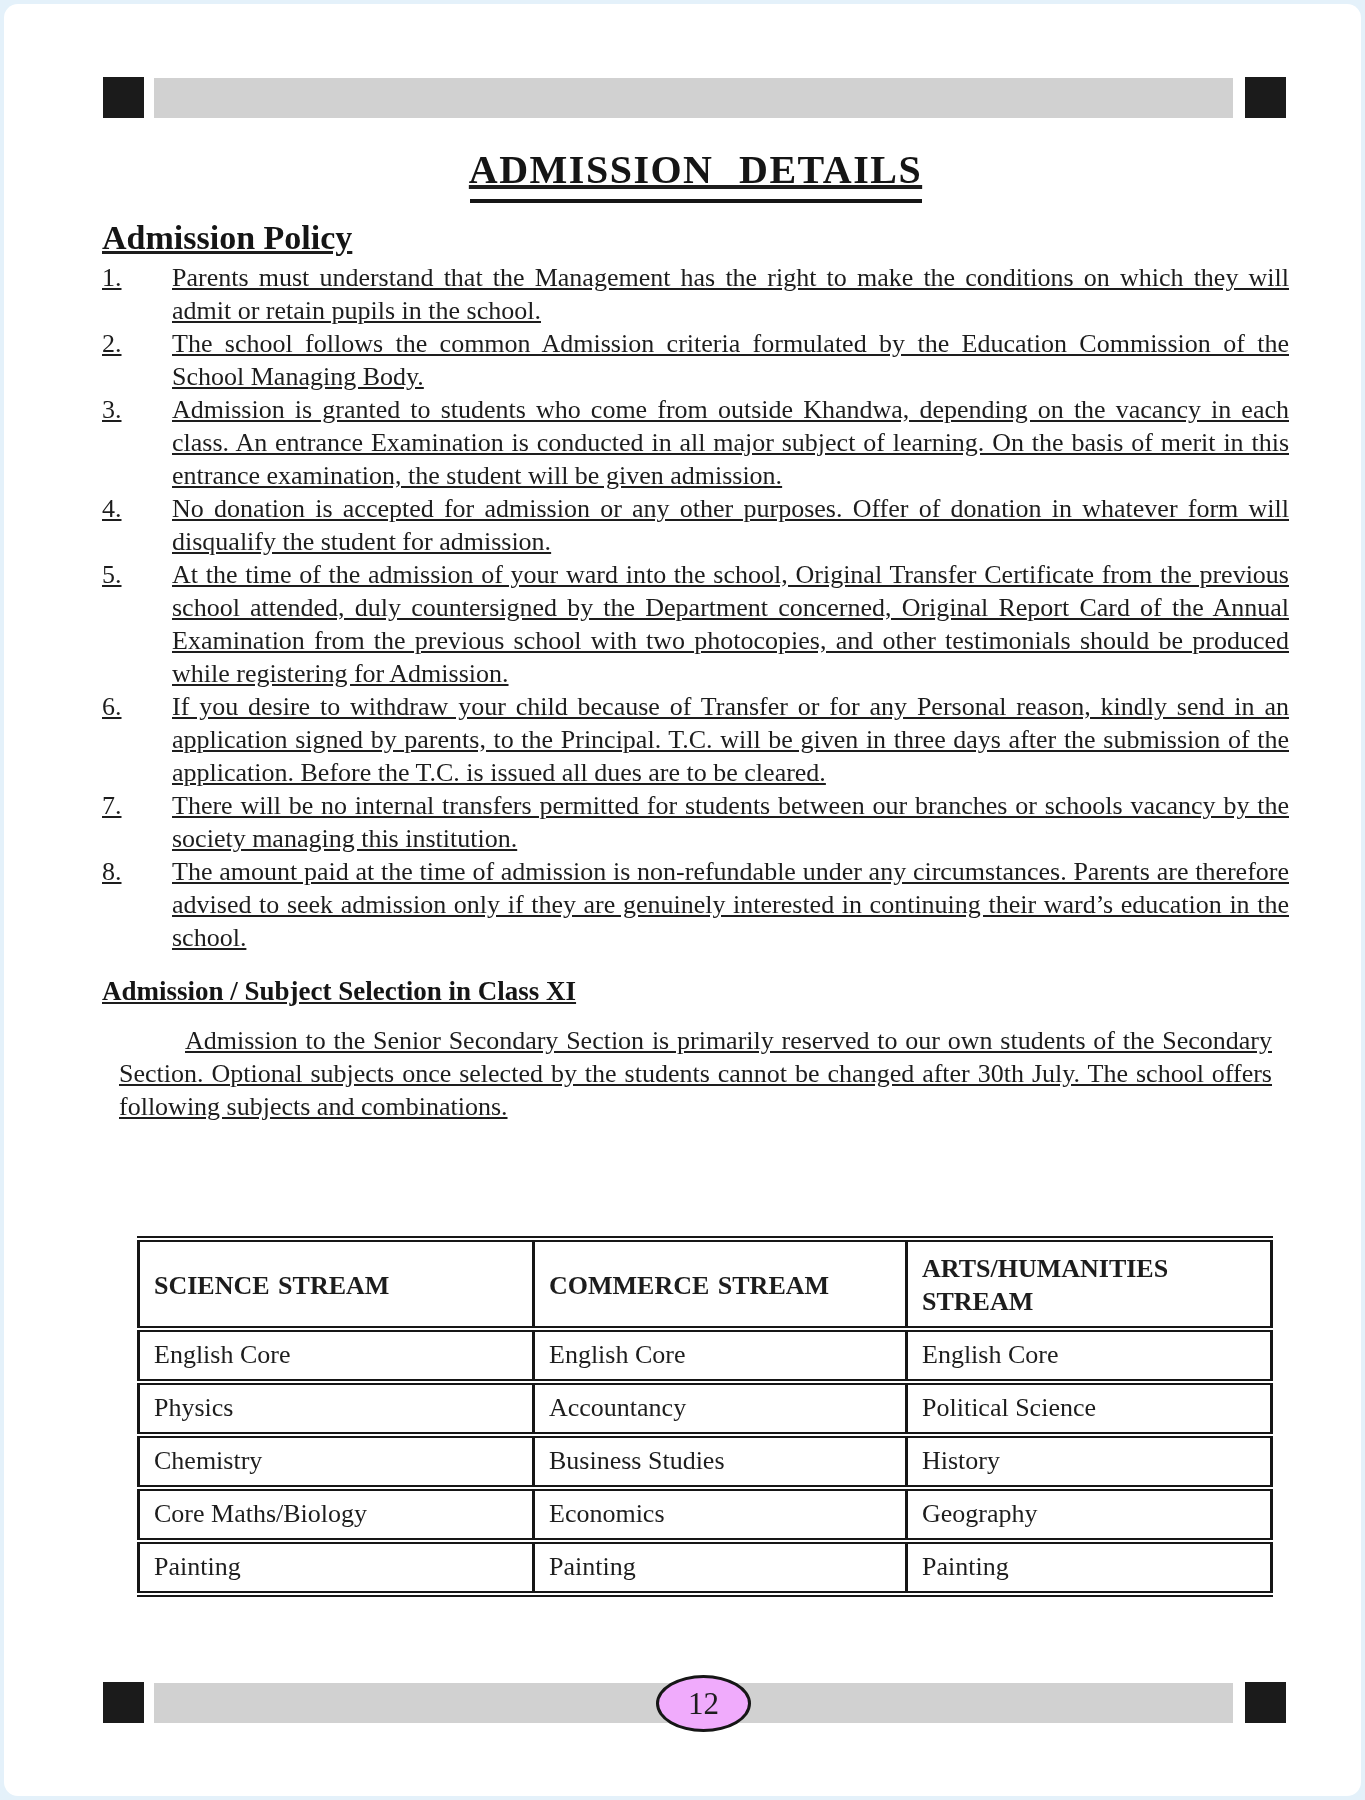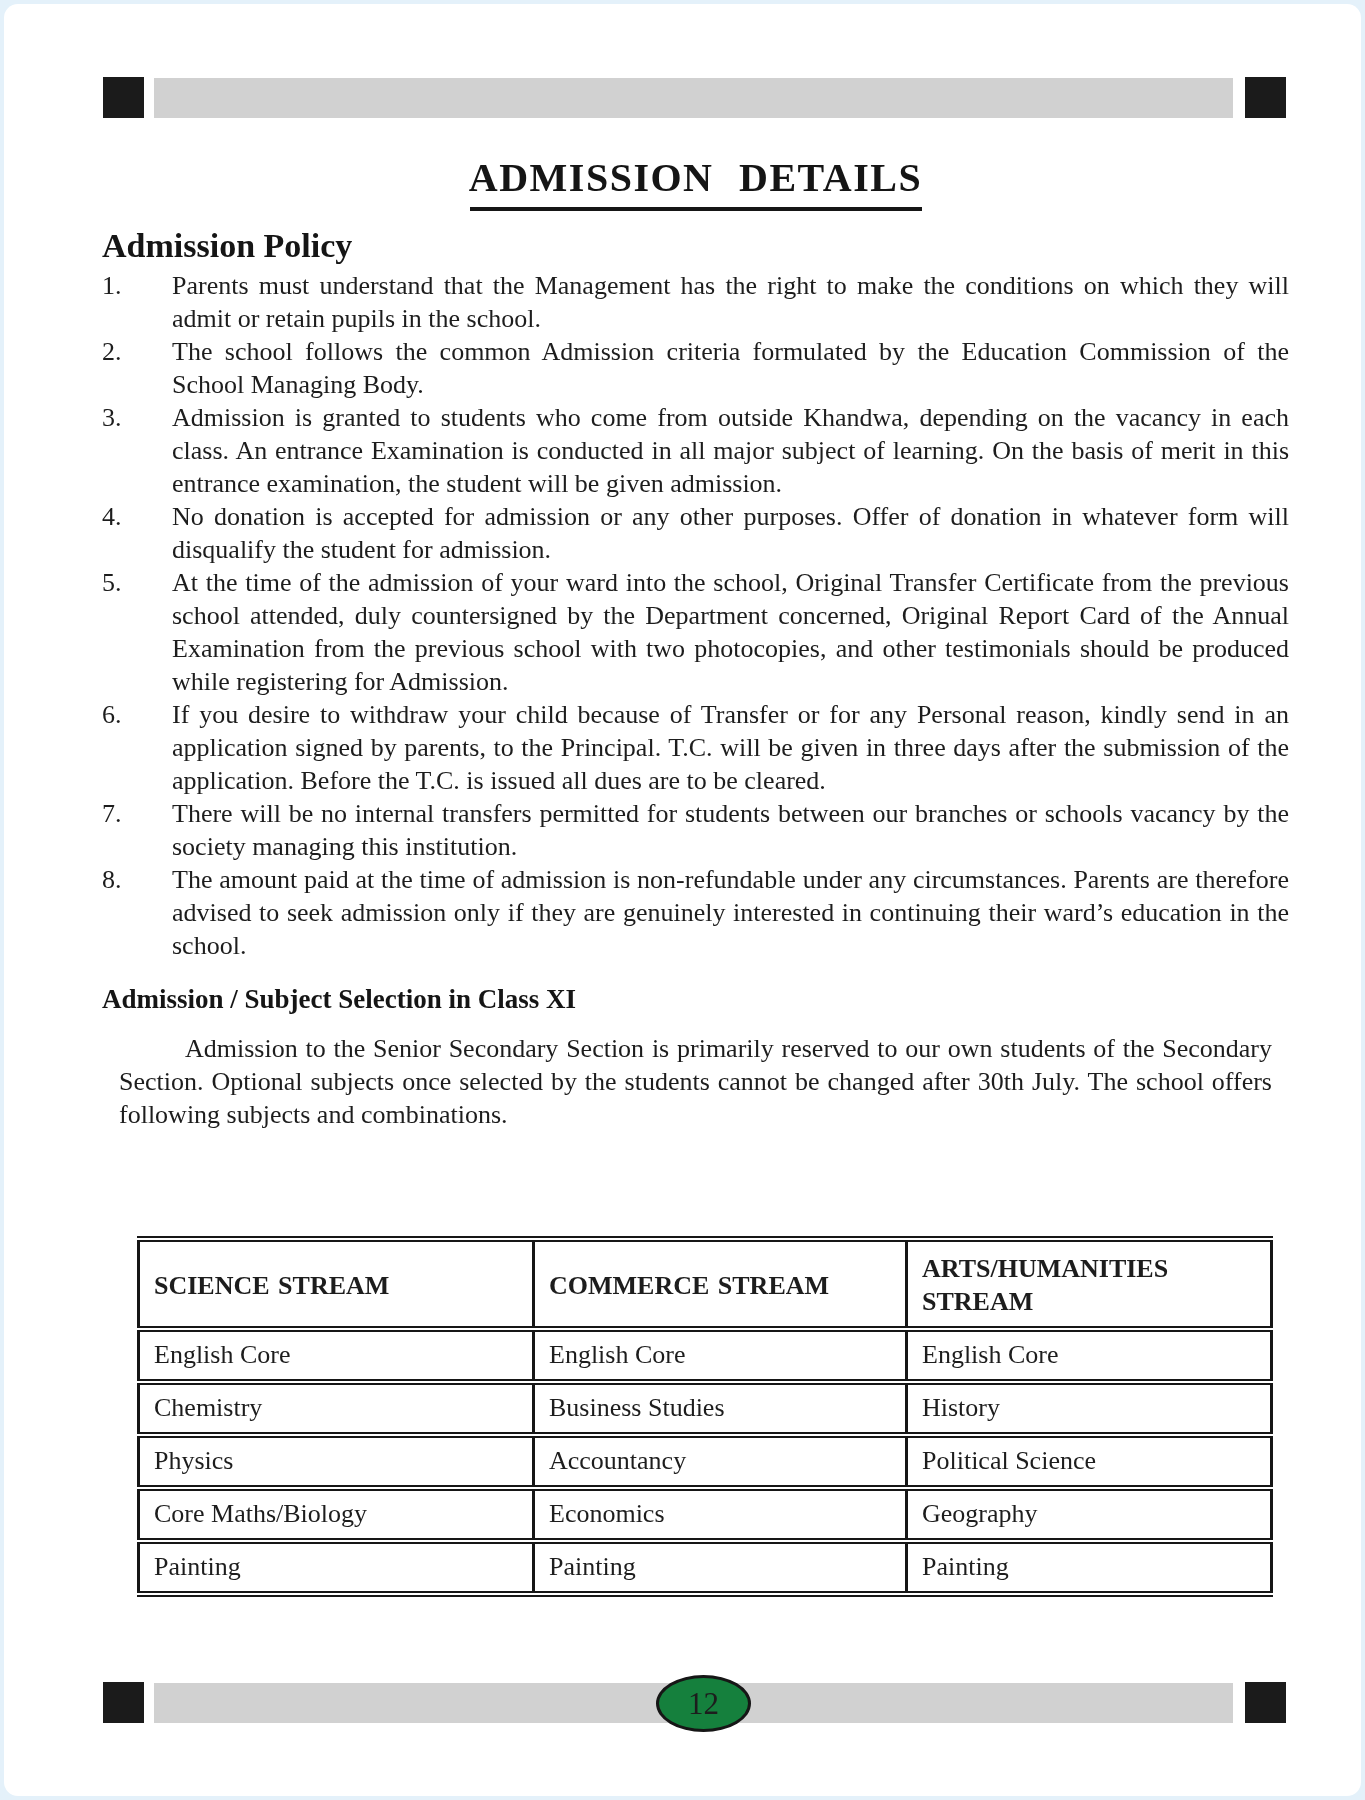--- a/index.html
+++ b/index.html
@@ -17,21 +17,21 @@
   
   .bar-row{
     position:absolute;left:99px;width:1183px;height:41px;
     display:flex;align-items:center;
   }
   .bar-row.top{top:73px;}
   .bar-row.bottom{top:1678px;}
   .black-square{width:41px;height:41px;background:#1b1b1b;flex:0 0 auto;}
   .gray-bar{flex:1 1 auto;height:40px;background:#d1d1d1;margin-left:10px;margin-right:12px;}
   
-  .content{position:absolute;left:98px;top:154px;width:1187px;}
+  .content{position:absolute;left:98px;top:146px;width:1187px;text-decoration:underline;}
   .doc-title{
     text-align:center;font-size:40px;font-weight:700;letter-spacing:1.5px;
     word-spacing:14px;line-height:1;margin:0;color:#151515;
   }
   .title-underline{height:4px;background:#161616;width:452px;margin:9px auto 0 auto;}
   .sec-head{font-size:34px;font-weight:700;margin:16px 0 4px 0;color:#151515;}
   .policy-list{margin:0;padding:0;list-style:none;}
   .policy-item{display:flex;font-size:26px;line-height:33px;}
   .policy-num{flex:0 0 70px;}
   .policy-text{flex:1 1 auto;text-align:justify;}
@@ -50,21 +50,21 @@
     border-bottom:6px double #161616;vertical-align:middle;
     white-space:pre-line;line-height:33px;overflow:hidden;
   }
   .streams th{font-weight:700;padding-top:10px;word-spacing:2px;}
   .streams{border-left:3px solid #161616;border-right:3px solid #161616;
     border-top:6px double #161616;border-bottom:6px double #161616;}
   .streams .c2,.streams .c3{border-left:3px solid #161616;}
   
   .page-badge{
     position:absolute;left:652px;top:1671px;width:89px;height:51px;
-    background:#15803d;border:3px solid #161616;border-radius:50%;
+    background:#f0abfc;border:3px solid #161616;border-radius:50%;
     display:flex;align-items:center;justify-content:center;
     font-size:31px;z-index:2;
   }
 </style>
 </head>
 <body>
 
 <div class="page">
 
   <div class="bar-row top">
@@ -131,28 +131,28 @@
         <th class="c3">ARTS/HUMANITIES STREAM</th>
       </tr>
     </thead>
     <tbody>
       <tr>
         <td class="c1">English Core</td>
         <td class="c2">English Core</td>
         <td class="c3">English Core</td>
       </tr>
       <tr>
+        <td class="c1">Physics</td>
+        <td class="c2">Accountancy</td>
+        <td class="c3">Political Science</td>
+      </tr>
+      <tr>
         <td class="c1">Chemistry</td>
         <td class="c2">Business Studies</td>
         <td class="c3">History</td>
-      </tr>
-      <tr>
-        <td class="c1">Physics</td>
-        <td class="c2">Accountancy</td>
-        <td class="c3">Political Science</td>
       </tr>
       <tr>
         <td class="c1">Core Maths/Biology</td>
         <td class="c2">Economics</td>
         <td class="c3">Geography</td>
       </tr>
       <tr>
         <td class="c1">Painting</td>
         <td class="c2">Painting</td>
         <td class="c3">Painting</td>

